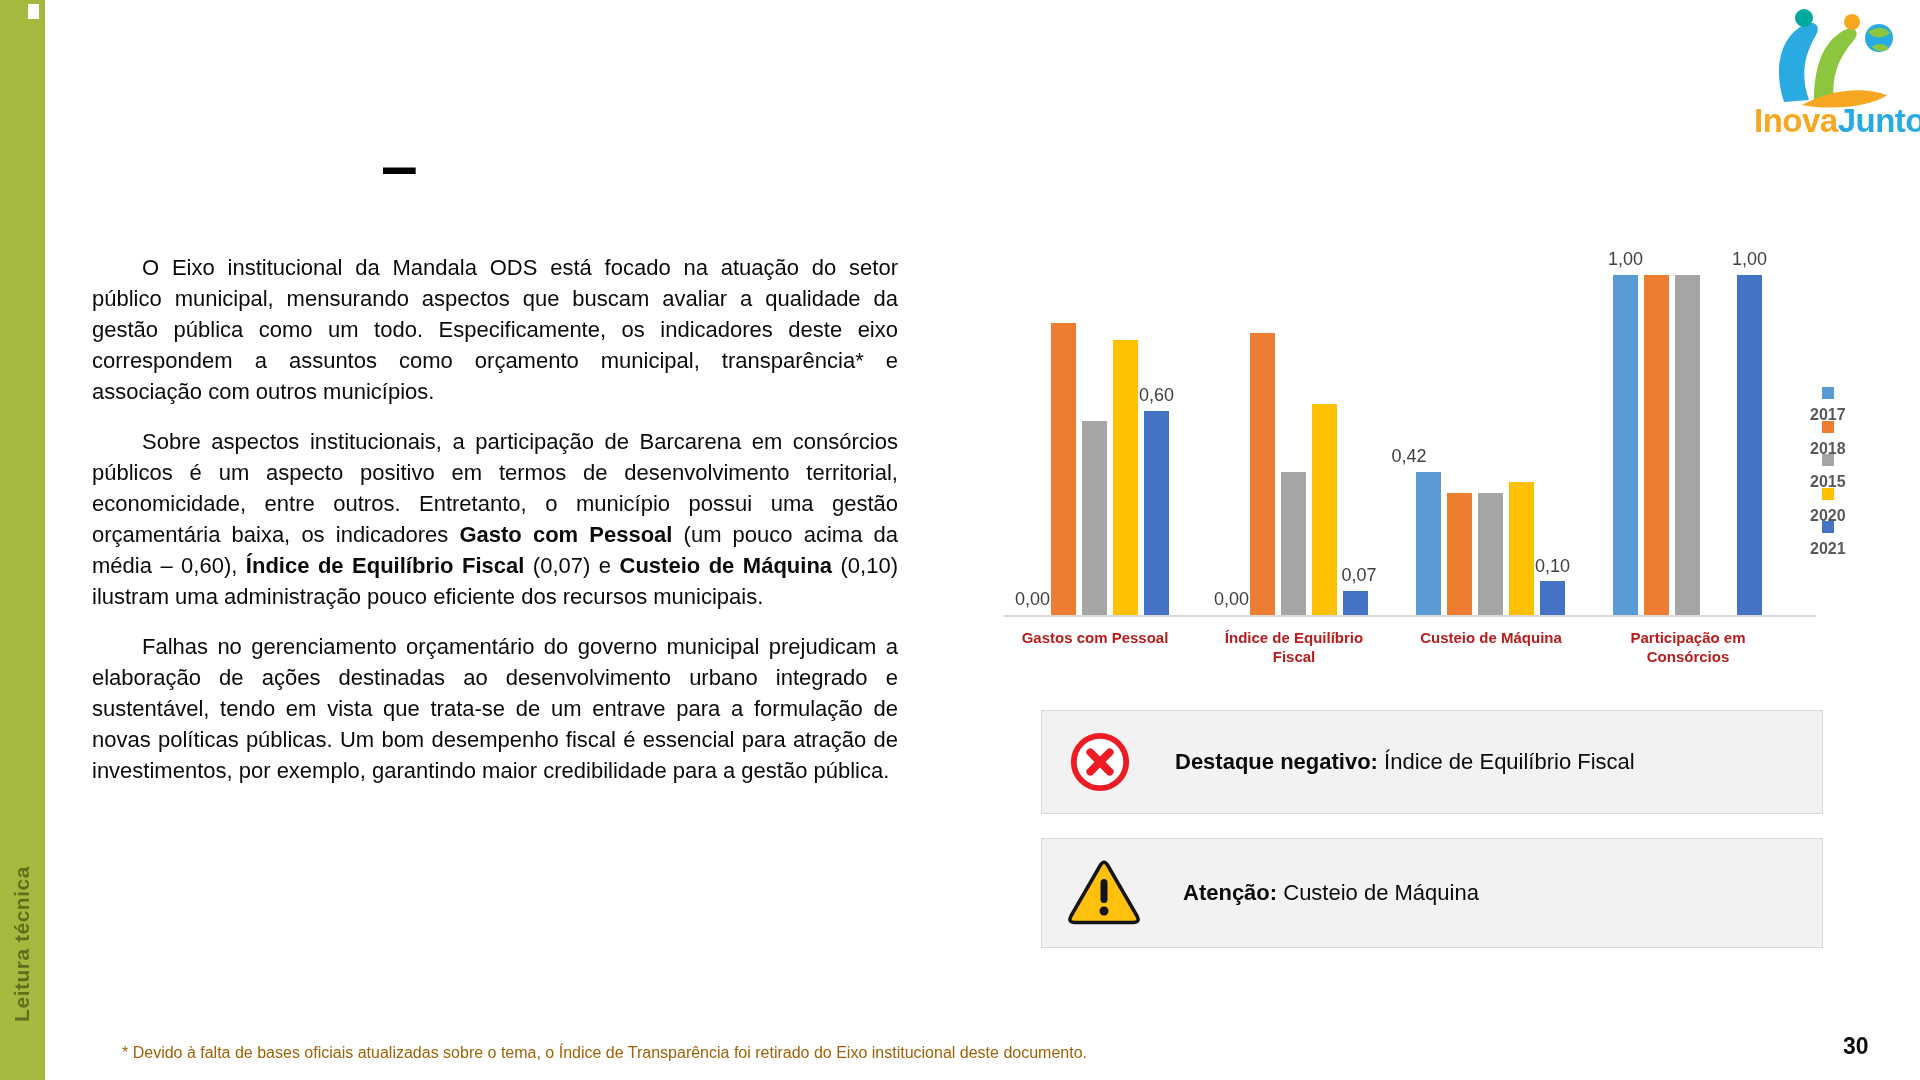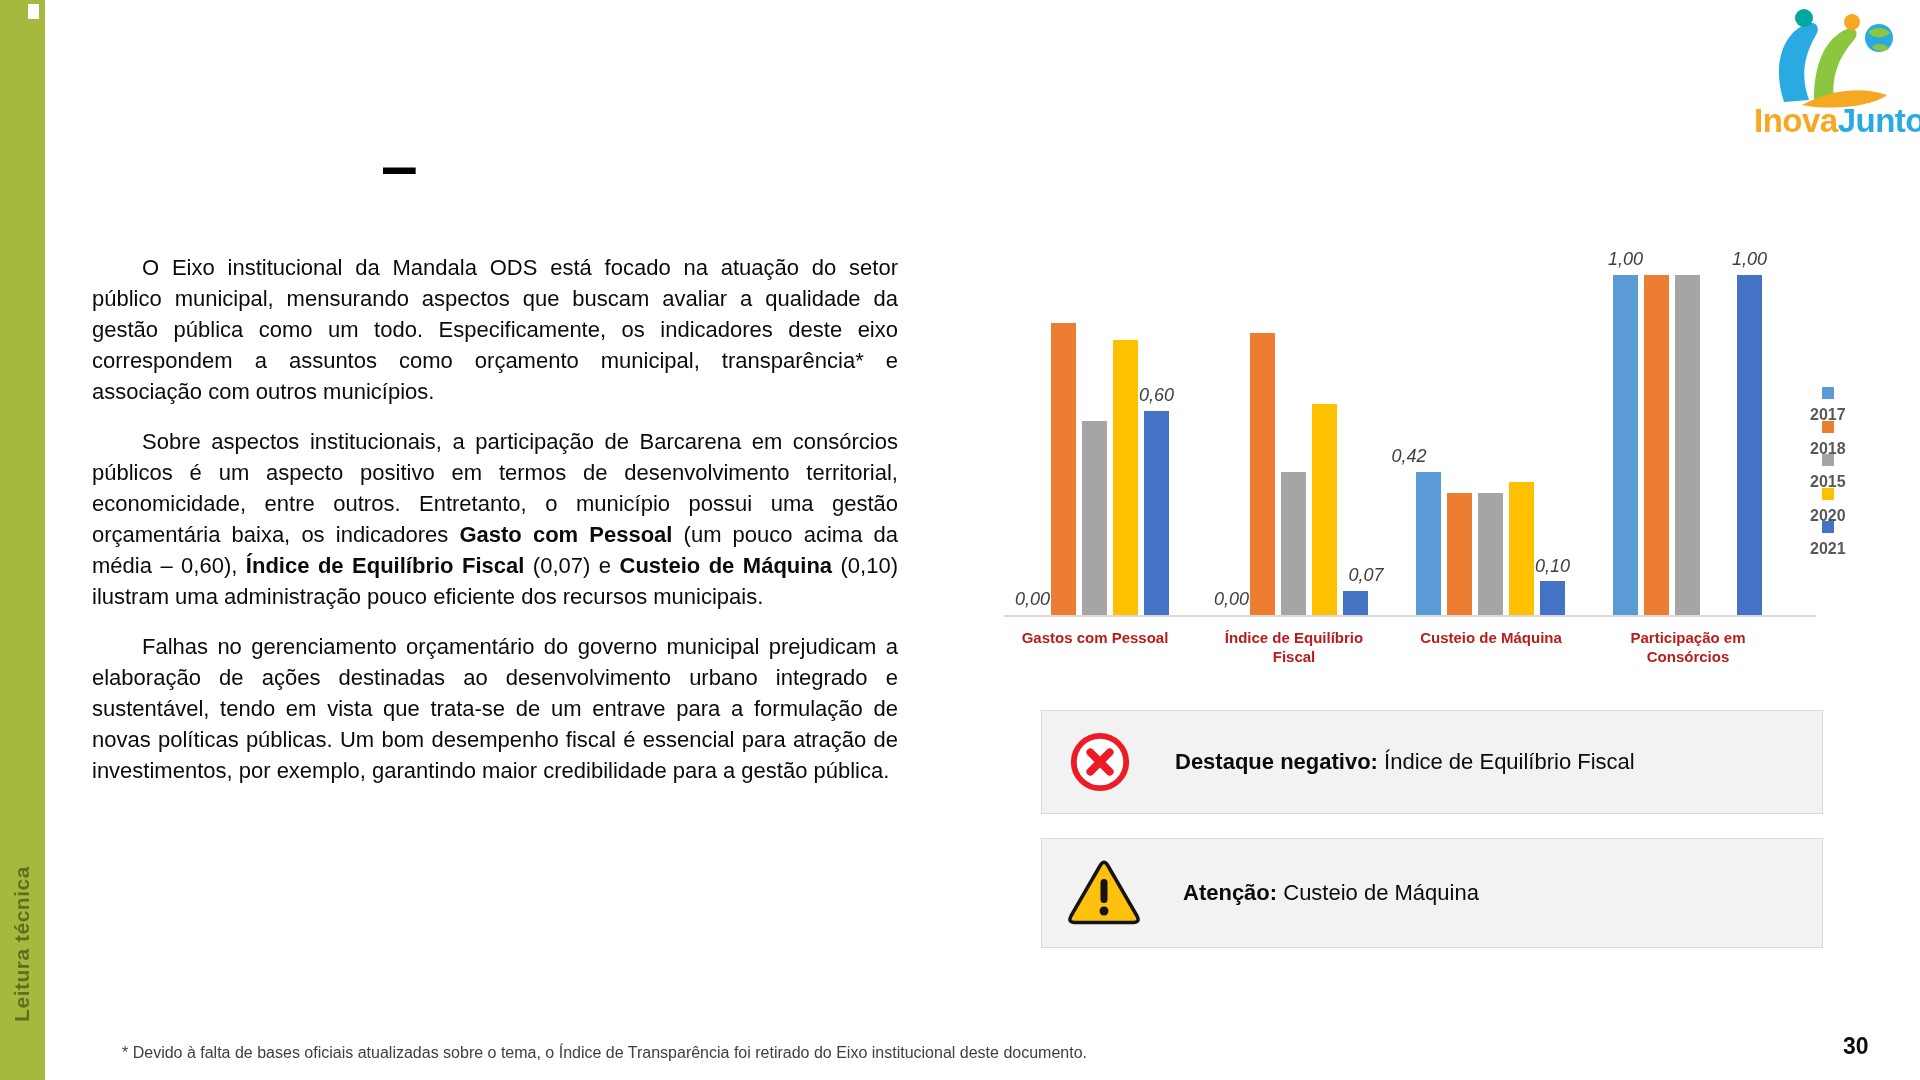--- a/index.html
+++ b/index.html
@@ -25,36 +25,36 @@
   }
   .textcol p { margin:0 0 19px 0; text-indent:50px; }
   .textcol b { font-weight:bold; }
   
   .logo { position:absolute; left:1754px; top:8px; width:160px; height:132px; }
   .logo-text { position:absolute; left:0; bottom:0; width:160px; text-align:center; font-size:33px; font-weight:800; letter-spacing:-0.5px; }
   
   .chart { position:absolute; left:1004px; top:230px; width:860px; height:460px; }
   .chart .axis { position:absolute; left:0; top:385px; width:812px; height:2px; background:#d9d9d9; }
   .chart .bar { position:absolute; }
-  .chart .dlabel { position:absolute; width:56px; text-align:center; font-size:18px; color:#404040;font-style:italic; }
+  .chart .dlabel { position:absolute; width:56px; text-align:center; font-size:18px; color:#404040; }
   .chart .cat { position:absolute; width:170px; text-align:center; font-size:15px; font-weight:bold; color:#b91c1c; line-height:19px; }
   .chart .legend-item { position:absolute; left:806px; display:flex; align-items:center; gap:7px;flex-direction:column; }
   .chart .legend-item .sw { width:12px; height:12px; display:inline-block; }
   .chart .legend-item .lt { font-size:16px; font-weight:600; color:#595959; }
   
   .callout {
     position:absolute; left:1041px; width:782px; background:#f2f2f2; border:1px solid #d9d9d9;
     display:flex; align-items:center; padding-left:25px; gap:42px;
   }
   .callout-1 { top:710px; height:104px; }
   .callout-2 { top:838px; height:110px; }
   .callout .ctext { font-size:22px; color:#0b0b0b; }
   .callout .ctext b { font-weight:bold; }
   
-  .footnote { position:absolute; left:122px; top:1044px; font-size:16px; color:#404040; }
+  .footnote { position:absolute; left:122px; top:1044px; font-size:16px; color:#a16207; }
   .pagenum  { position:absolute; left:1843px; top:1033px; font-size:23px; font-weight:600; color:#0b0b0b; }
 </style>
 </head>
 <body>
 
 <div class="sideband" style="background: rgb(167, 184, 63);">
   <div class="sideband-notch"></div>
   <div class="sideband-label" style="color: rgb(96, 110, 30);">Leitura técnica</div>
 </div>
 
@@ -97,21 +97,21 @@
     <div class="bar" style="left: 78px; top: 191px; width: 25px; height: 194px; background: rgb(165, 165, 165);"></div>
     <div class="bar" style="left: 277px; top: 242px; width: 25px; height: 143px; background: rgb(165, 165, 165);"></div>
     <div class="bar" style="left: 474px; top: 263px; width: 25px; height: 122px; background: rgb(165, 165, 165);"></div>
     <div class="bar" style="left: 671px; top: 45px; width: 25px; height: 340px; background: rgb(165, 165, 165);"></div>
     <div class="bar" style="left: 109px; top: 110px; width: 25px; height: 275px; background: rgb(255, 192, 0);"></div>
     <div class="bar" style="left: 308px; top: 174px; width: 25px; height: 211px; background: rgb(255, 192, 0);"></div>
     <div class="bar" style="left: 505px; top: 252px; width: 25px; height: 133px; background: rgb(255, 192, 0);"></div>
     <div class="bar" style="left: 140px; top: 181px; width: 25px; height: 204px; background: rgb(68, 114, 196);"></div>
     <div class="dlabel" style="left: 124.5px; top: 155px;">0,60</div>
     <div class="bar" style="left: 339px; top: 361px; width: 25px; height: 24px; background: rgb(68, 114, 196);"></div>
-    <div class="dlabel" style="left: 334px; top: 335px;">0,07</div>
+    <div class="dlabel" style="left: 327px; top: 335px;">0,07</div>
     <div class="bar" style="left: 536px; top: 351px; width: 25px; height: 34px; background: rgb(68, 114, 196);"></div>
     <div class="dlabel" style="left: 520.5px; top: 326px;">0,10</div>
     <div class="bar" style="left: 733px; top: 45px; width: 25px; height: 340px; background: rgb(68, 114, 196);"></div>
     <div class="dlabel" style="left: 717.5px; top: 19px;">1,00</div>
     <div class="cat" style="left: 6px; top: 398px;">Gastos com Pessoal</div>
     <div class="cat" style="left: 205px; top: 398px;">Índice de Equilíbrio Fiscal</div>
     <div class="cat" style="left: 402px; top: 398px;">Custeio de Máquina</div>
     <div class="cat" style="left: 599px; top: 398px;">Participação em Consórcios</div>
     <div class="legend-item" style="top: 157px;">
       <span class="sw" style="background: rgb(91, 155, 213);"></span>

